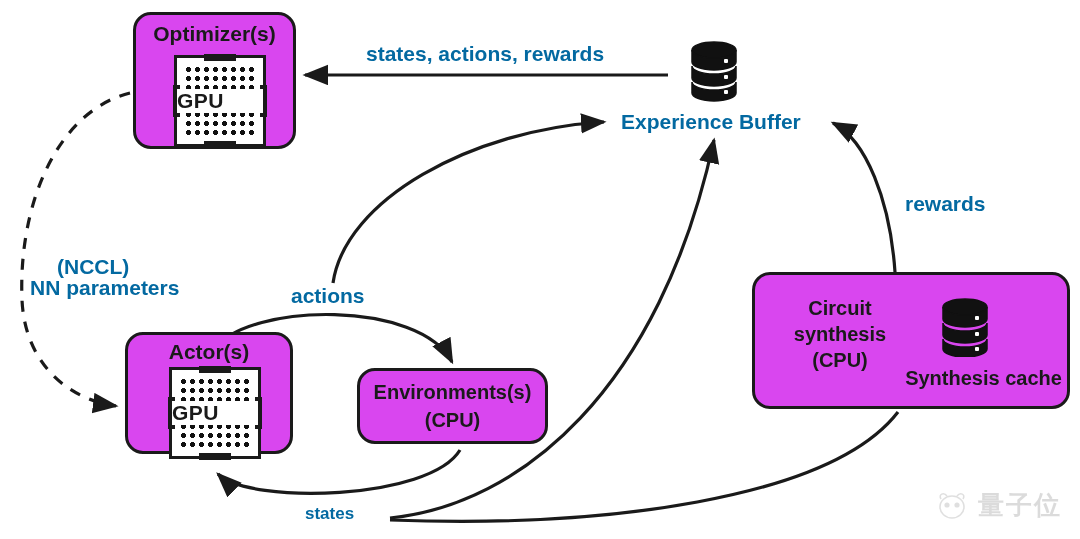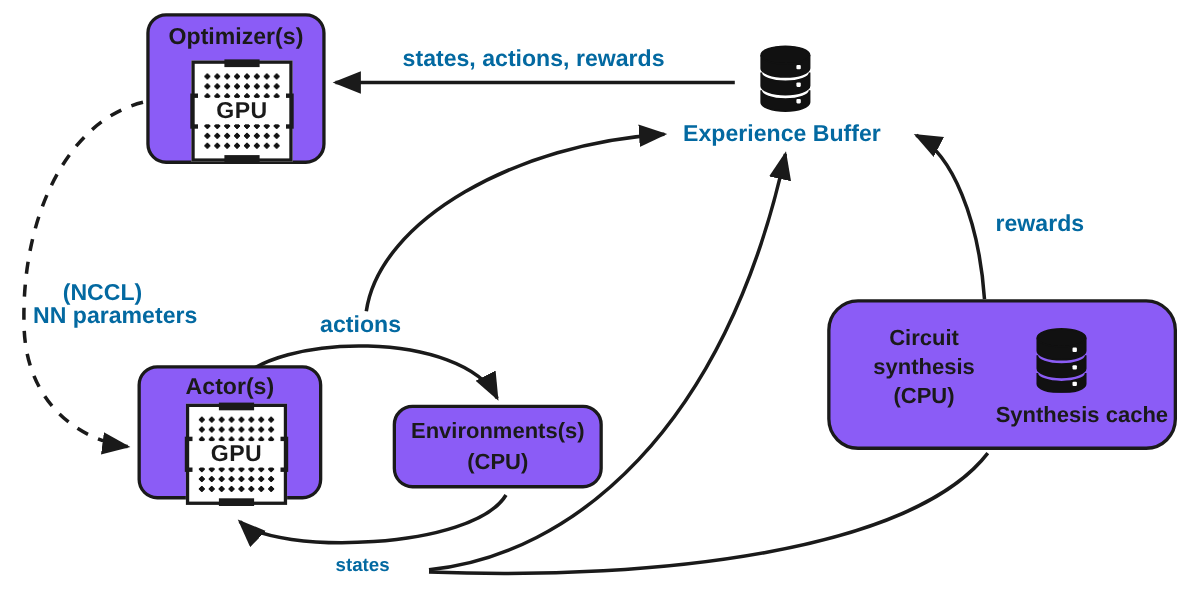--- a/index.html
+++ b/index.html
@@ -1,31 +1,31 @@
 <!DOCTYPE html>
 <html><head>
 <meta charset="utf-8">
 <style>
   html,body{margin:0;padding:0;background:#ffffff;}
   body{width:1080px;height:539px;overflow:hidden;font-family:"Liberation Sans",sans-serif;color:#111;}
   #stage{position:relative;width:1080px;height:539px;background:#fff;}
   svg.layer{position:absolute;left:0;top:0;width:1080px;height:539px;}
-  .node{position:absolute;box-sizing:border-box;border:3px solid #1a1a1a;border-radius:18px;background:#8b5cf6;}
+  .node{position:absolute;box-sizing:border-box;border:3px solid #1a1a1a;border-radius:18px;background:#d946ef;}
   .node-title{position:absolute;width:100%;text-align:center;font-weight:bold;color:#1a1a1a;}
   .edge-label{position:absolute;font-weight:bold;color:#0369a1;white-space:nowrap;}
   #optimizer{left:133px;top:12px;width:163px;height:137px;}
   #actor{left:125px;top:332px;width:168px;height:122px;}
   #environments{left:357px;top:368px;width:191px;height:76px;padding-left:23px;}
-  #circuit{left:752px;top:272px;width:318px;height:137px;border-radius:28px;}
+  #circuit{left:752px;top:272px;width:318px;height:137px;}
   .chip{position:absolute;width:86px;height:86px;border:3px solid #1a1a1a;background:#fff;}
   .chip .dots{position:absolute;left:7px;top:7px;right:7px;bottom:7px;
     background-image:radial-gradient(#111 36%, transparent 38%);
     background-size:9px 9px;background-position:0 0;}
   .chip .gpu-label{position:absolute;left:0;right:0;top:50%;transform:translateY(-50%);
-    text-align:center;font-size:21px;font-weight:bold;letter-spacing:.5px;
+    font-size:21px;font-weight:bold;letter-spacing:.5px;
     color:#1a1a1a;background:#fff;line-height:24px;}
   .chip .tab{position:absolute;background:#1a1a1a;}
   .chip .tab.l{left:-4px;top:27px;width:7px;height:32px;}
   .chip .tab.r{right:-4px;top:27px;width:7px;height:32px;}
   .chip .tab.t{top:-4px;left:27px;width:32px;height:7px;}
   .chip .tab.b{bottom:-4px;left:27px;width:32px;height:7px;}
   .db{position:absolute;}
   .txt-c{position:absolute;text-align:center;font-weight:bold;color:#1a1a1a;line-height:1.18;}
   #watermark{position:absolute;right:18px;bottom:16px;display:flex;align-items:center;gap:8px;
     opacity:.26;color:#777;}
@@ -132,14 +132,26 @@
 
   <div class="edge-label" style="left:30px;top:228px;font-size:21px;margin-top:48px;">NN parameters</div>
   <div class="edge-label" style="left:57px;top:255px;font-size:21px;">(NCCL)</div>
 
   <div class="edge-label" style="left:291px;top:284px;font-size:21px;">actions</div>
 
   <div class="edge-label" style="left:305px;top:504px;font-size:17px;">states</div>
 
   <div class="edge-label" style="left:905px;top:168px;font-size:21px;margin-top:24px;">rewards</div>
 
+  <div id="watermark">
+    <svg width="34" height="30" viewBox="0 0 34 30">
+      <g fill="none" stroke="#888" stroke-width="1.6">
+        <path d="M5,8 C2,3 8,1 11,5"></path>
+        <path d="M27,8 C30,3 24,1 21,5"></path>
+        <ellipse cx="16" cy="16" rx="12" ry="11"></ellipse>
+      </g>
+      <circle cx="11" cy="14" r="2.6" fill="#888"></circle>
+      <circle cx="21" cy="14" r="2.6" fill="#888"></circle>
+    </svg>
+    <span class="wm-text">量子位</span>
+  </div>
 
 </div>
 
 </body></html>

